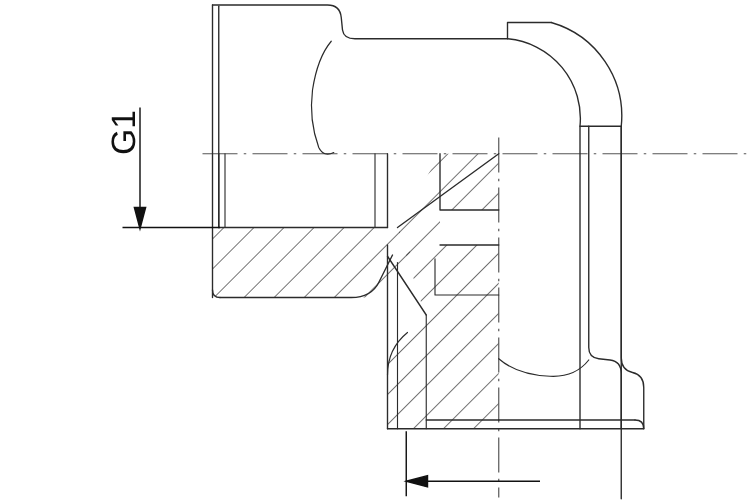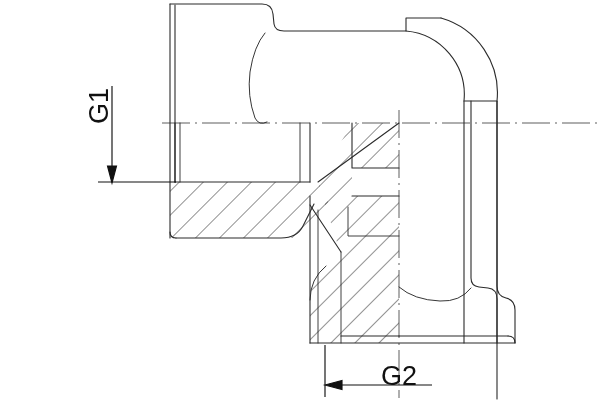--- a/index.html
+++ b/index.html
@@ -125,15 +125,14 @@
       <line x1="98" y1="182" x2="176" y2="182" stroke-width="1.15"></line>
 
       <line x1="333" y1="385" x2="432" y2="385"></line>
       <polygon points="325,385 342,380.5 342,389.5"></polygon>
       <line x1="325" y1="345" x2="325" y2="397" stroke-width="1.15"></line>
     </g>
   </svg>
 
   <div class="lbl" id="g1-label">G1</div>
 
-  <div class="lbl" id="g2-label">G2</div>
 
 </div>
 
 </body></html>

